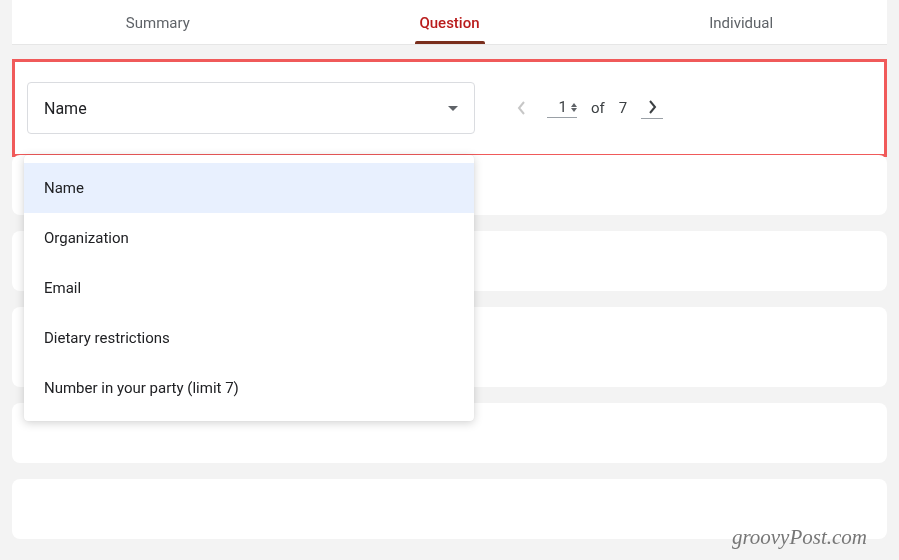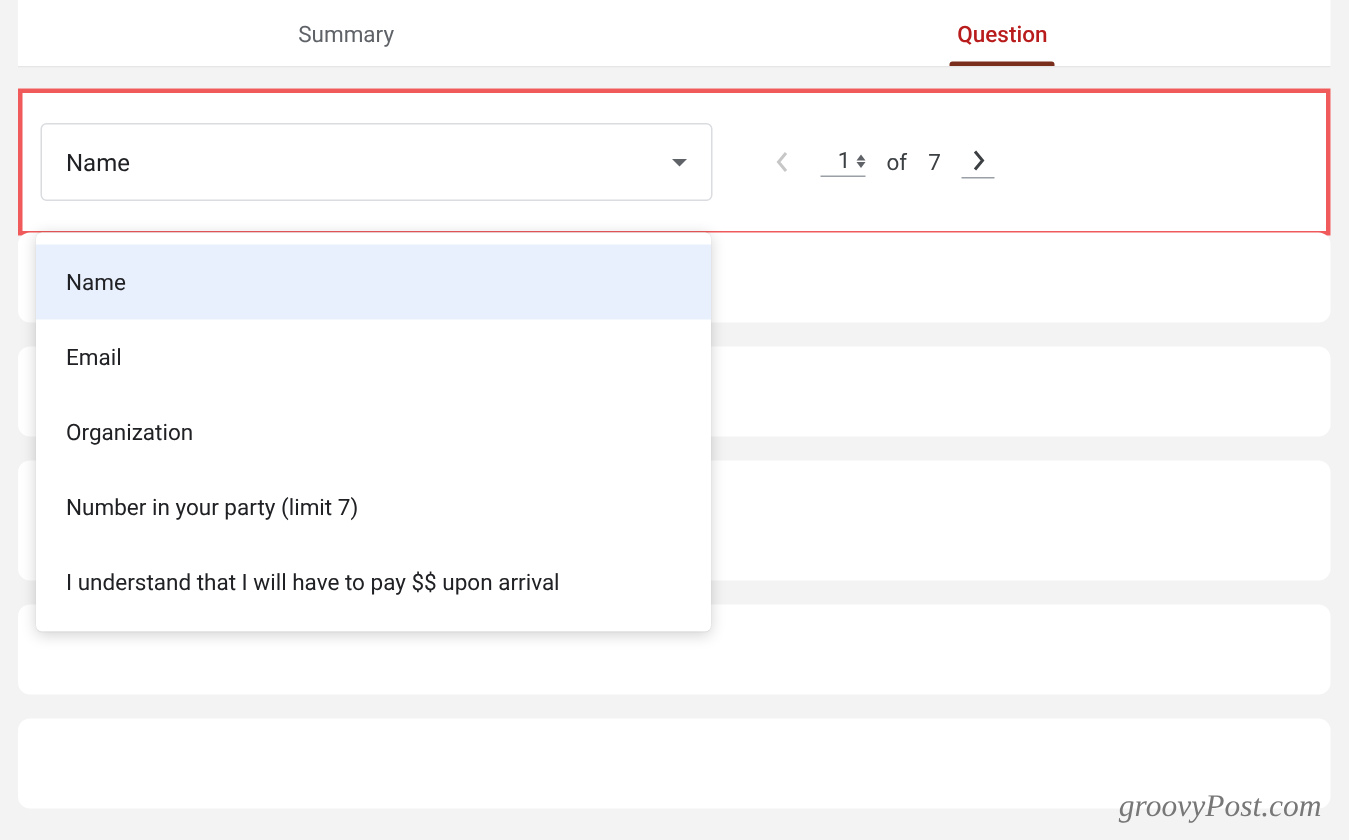--- a/index.html
+++ b/index.html
@@ -145,36 +145,37 @@
       right: 12px;
       z-index: 1;
     }
     .bg-card {
       background: #fff;
       border-radius: 8px;
       margin-bottom: 16px;
     }
     .watermark {
       position: absolute;
-      right: 18px;
+      right: 32px;
       bottom: 10px;
       font-family: Georgia, "Times New Roman", serif;
       font-style: italic;
       font-size: 21px;
       color: #777;
       z-index: 20;
     }
   </style>
 </head>
 <body>
 
 <div class="card">
   <div class="tabs">
     <div class="tab">Summary</div>
     <div class="tab active">Question</div>
+    <div class="tab">Individual</div>
   </div>
 </div>
 
 <div class="controls-row">
   <div class="select-box">
     <span>Name</span>
     <span class="caret-down"></span>
   </div>
   <div class="pager">
     <span class="chev disabled">
@@ -202,19 +203,19 @@
 <div class="bg-strips">
   <div class="bg-card" style="height:60px"></div>
   <div class="bg-card" style="height:60px"></div>
   <div class="bg-card" style="height:80px"></div>
   <div class="bg-card" style="height:60px"></div>
   <div class="bg-card" style="height:60px"></div>
 </div>
 
 <div class="dropdown">
   <div class="dropdown-item selected">Name</div>
+  <div class="dropdown-item">Organization</div>
   <div class="dropdown-item">Email</div>
-  <div class="dropdown-item">Organization</div>
+  <div class="dropdown-item">Dietary restrictions</div>
   <div class="dropdown-item">Number in your party (limit 7)</div>
-  <div class="dropdown-item">I understand that I will have to pay $$ upon arrival</div>
 </div>
 
 <div class="watermark">groovyPost.com</div>
 
 </body></html>

